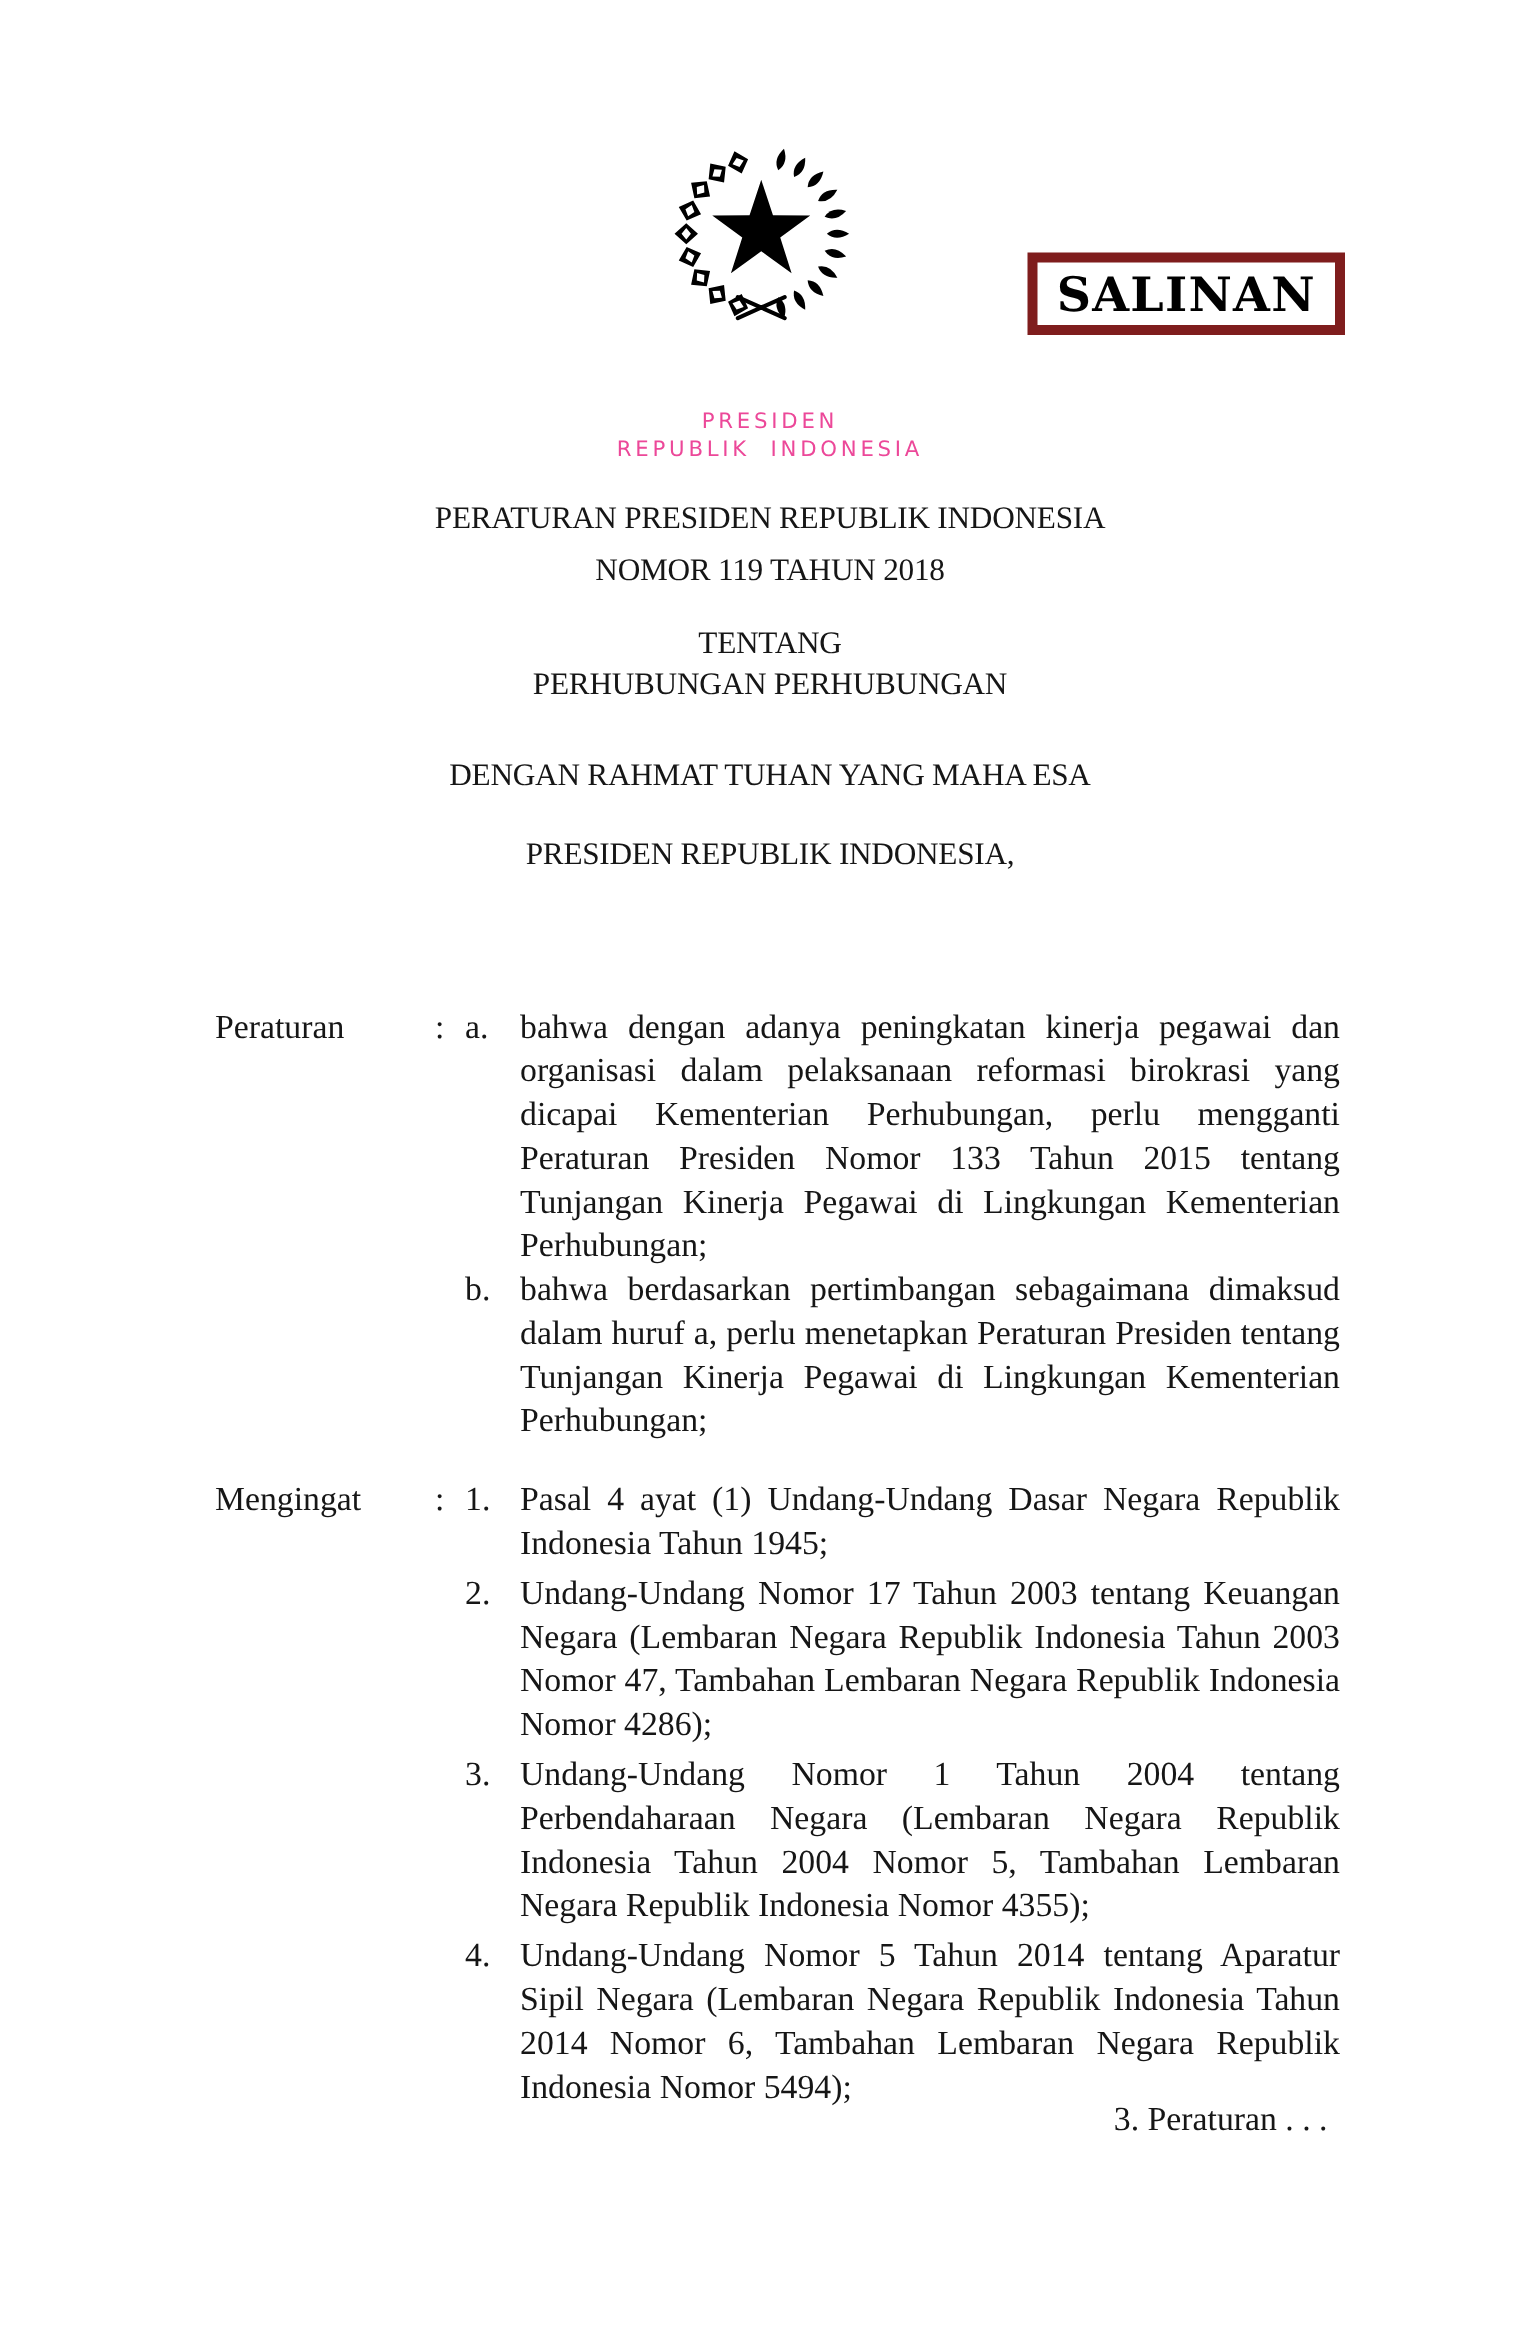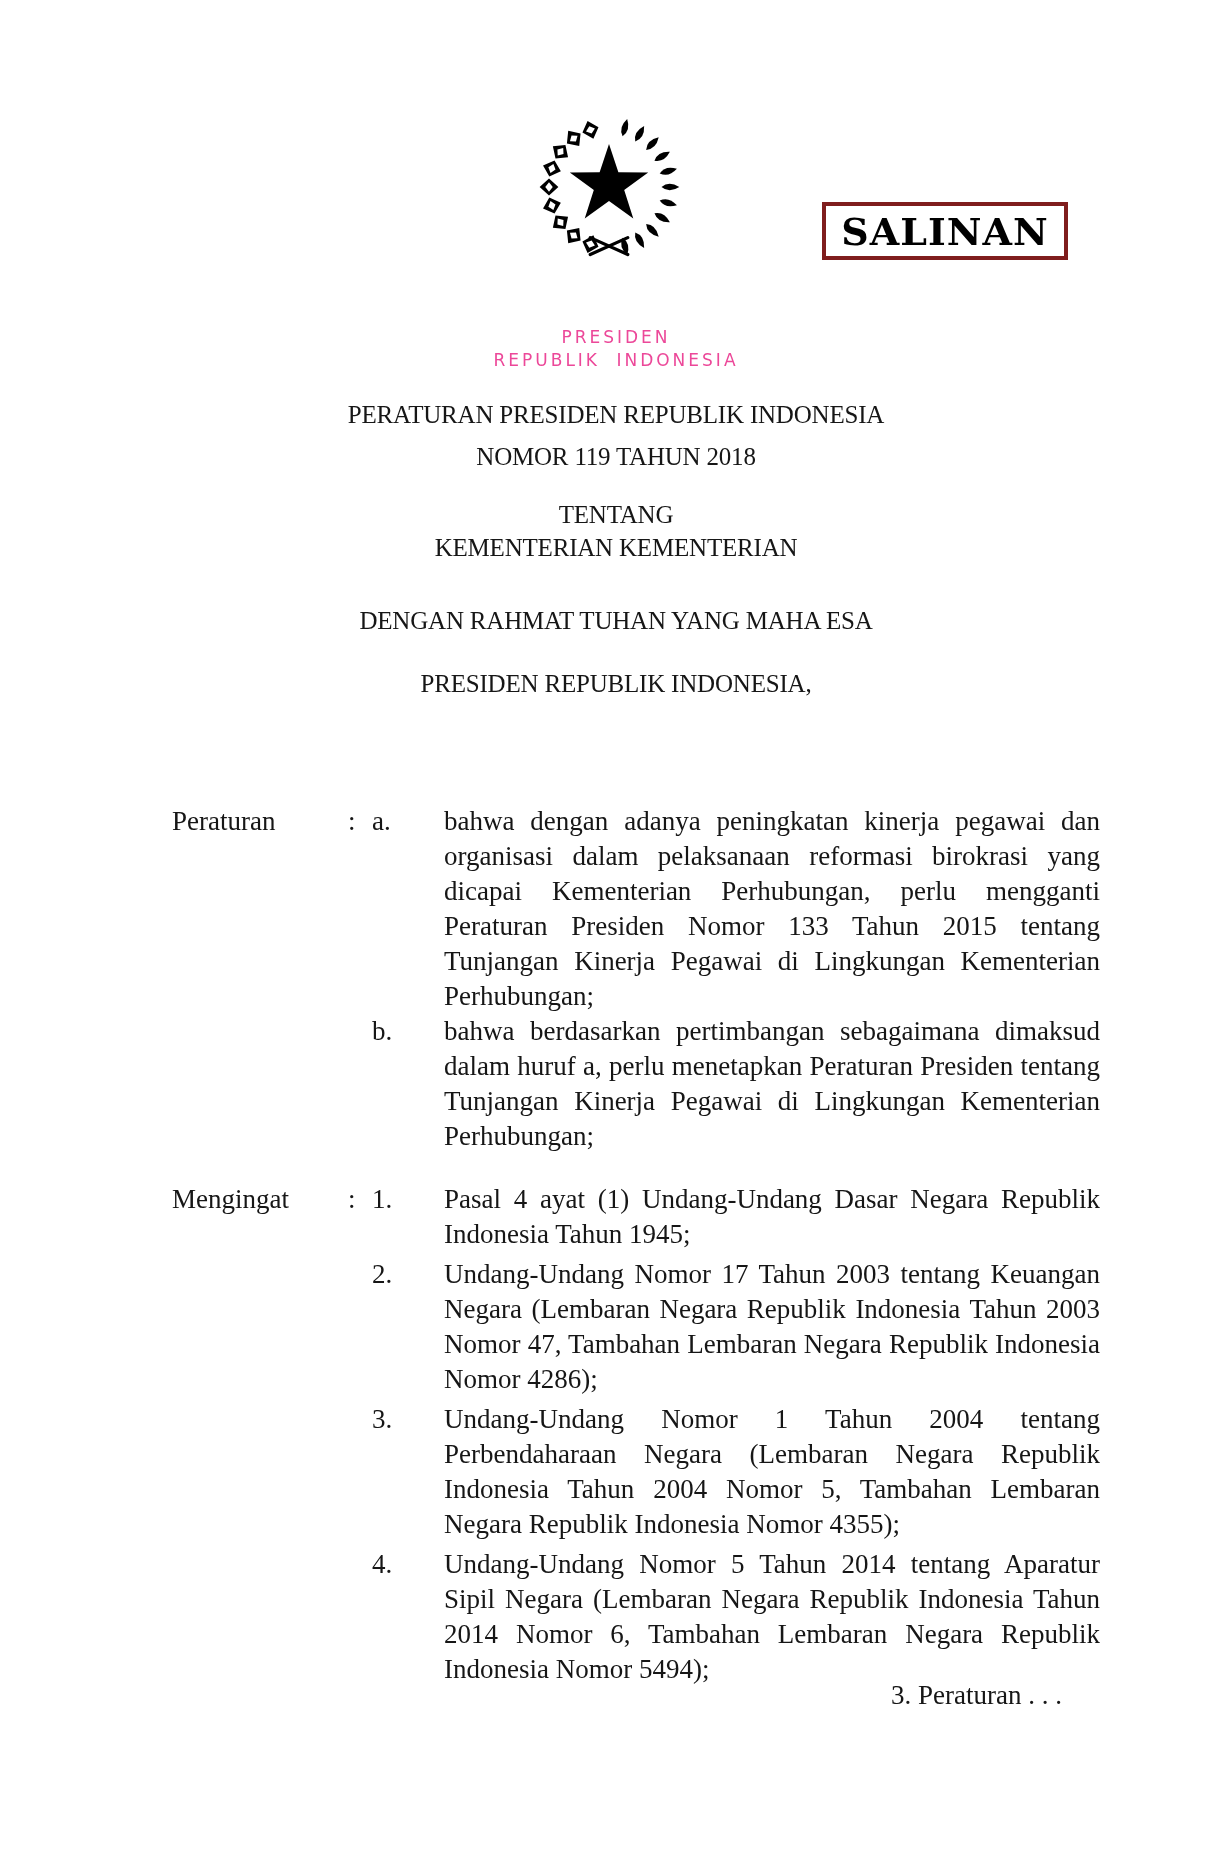--- a/index.html
+++ b/index.html
@@ -13,21 +13,21 @@
     overflow: hidden;
   }
 
   
   .salinan {
     position: absolute;
     top: 202px;
     left: 822px;
     width: 238px;
     height: 50px;
-    border: 4px solid #7f1d1d;
+    border: 8px solid #7f1d1d;
     display: flex;
     align-items: center;
     justify-content: center;
     font-family: "DejaVu Serif", serif;
     font-weight: bold;
     font-size: 38px;
     letter-spacing: 1px;
     color: #000;
   }
 
@@ -85,21 +85,21 @@
   }
   .clause { display: flex; align-items: flex-start; }
   .clause + .clause { margin-top: 28px; }
   .c-label { width: 176px; flex: 0 0 auto; }
   .c-colon { width: 24px; flex: 0 0 auto; }
   .c-items { flex: 1 1 auto; }
   .c-item  { display: flex; align-items: flex-start; }
   .c-item + .c-item { margin-top: 5px; }
   .menimbang .c-item + .c-item { margin-top: 0; }
   .c-marker { width: 44px; flex: 0 0 auto; }
-  .c-text   { width: 656px; text-align: justify; margin-left: 28px; }
+  .c-text   { width: 656px; text-align: justify; }
 
   
   .catchword {
     position: absolute;
     top: 1678px;
     right: 162px;
     font-size: 27px;
     line-height: 35px;
   }
 </style>
@@ -149,21 +149,21 @@
 
   <div class="letterhead">
     <div>PRESIDEN</div>
     <div>REPUBLIK INDONESIA</div>
   </div>
 
   <div class="title-block">
     <div class="t-reg">PERATURAN PRESIDEN REPUBLIK INDONESIA</div>
     <div class="t-number">NOMOR 119 TAHUN 2018</div>
     <div class="t-about">TENTANG</div>
-    <div class="t-subject2">KEMENTERIAN KEMENTERIAN</div>
+    <div class="t-subject2">PERHUBUNGAN PERHUBUNGAN</div>
     <div class="t-invocation">DENGAN RAHMAT TUHAN YANG MAHA ESA</div>
     <div class="t-authority">PRESIDEN REPUBLIK INDONESIA,</div>
   </div>
 
   <div class="clauses">
 
     <div class="clause menimbang">
       <div class="c-label">Peraturan</div>
       <div class="c-colon">:</div>
       <div class="c-items">

